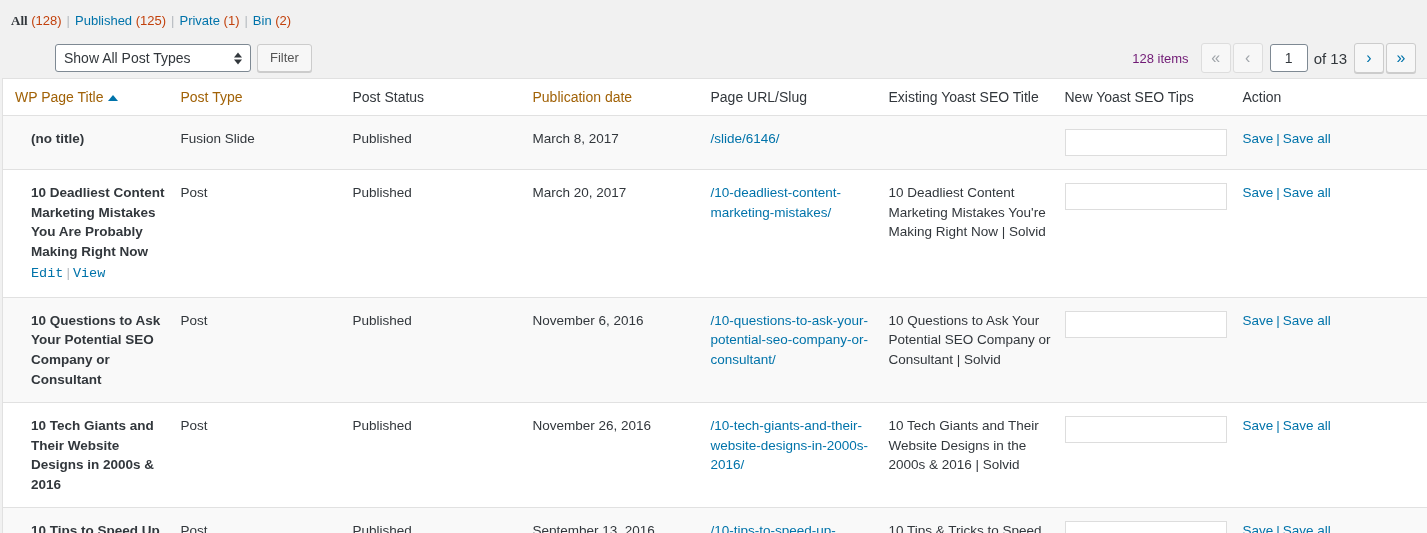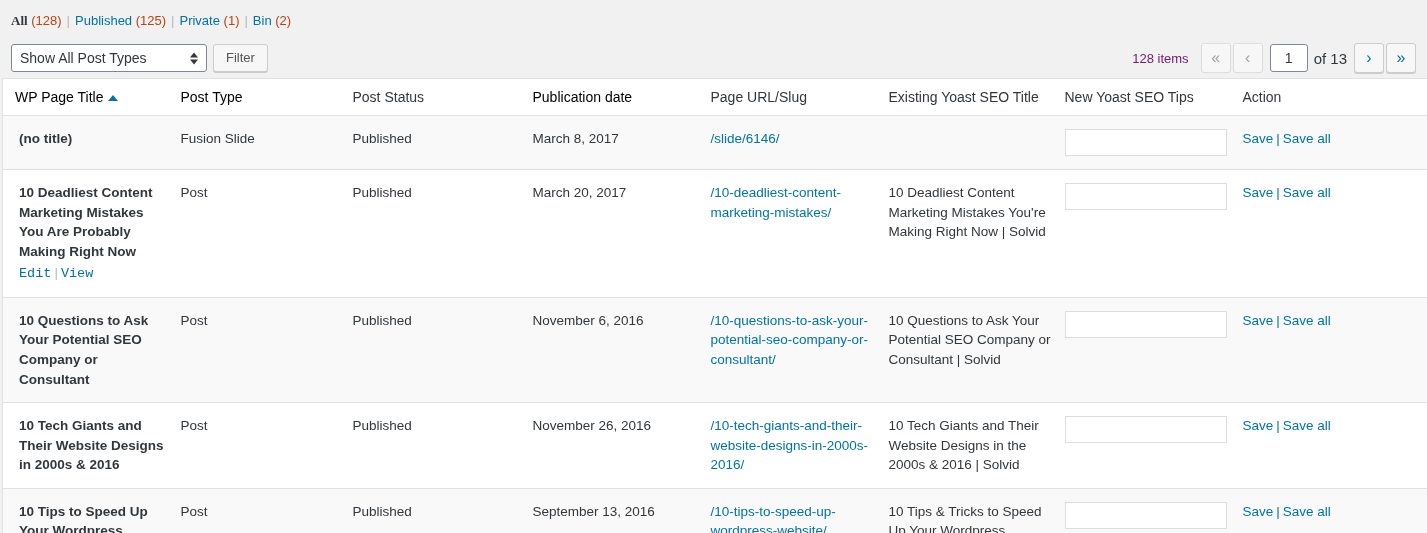--- a/index.html
+++ b/index.html
@@ -28,21 +28,21 @@
   .sep { color: #b4b9be; margin: 0 5px; }
 
   
   .tablenav {
     position: relative;
     height: 40px;
     margin: 7px 0 0 0;
     padding: 0 11px;
     display: flex; align-items: center;
   }
-  .actions { display: flex; gap: 6px; }
+  .actions { display: flex; gap: 6px; margin-left: 44px; }
 
   .pt-select {
     position: relative;
     width: 196px; height: 28px;
     background: #fff;
     border: 1px solid #7e8993;
     border-radius: 3px;
     box-shadow: 0 0 0 transparent;
     display: flex; align-items: center;
     padding: 0 24px 0 8px;
@@ -135,41 +135,41 @@
     text-align: left;
     vertical-align: top;
     font-weight: 400;
     font-size: 14px;
     color: #32373c;
     padding: 10px 10px 10px 0;
     border-bottom: 1px solid #e1e1e1;
     white-space: nowrap;
   }
   .wp-list-table thead th:first-child { padding-left: 12px; }
-  .wp-list-table thead th a { color: #000000; text-decoration: none; }
+  .wp-list-table thead th a { color: #a16207; text-decoration: none; }
   .sort-arrow {
     display: inline-block;
     margin-left: 5px;
     width: 0; height: 0;
     border-left: 5px solid transparent;
     border-right: 5px solid transparent;
     border-bottom: 6px solid #0073aa;
     vertical-align: middle;
   }
 
   .wp-list-table tbody td {
     vertical-align: top;
     padding: 13px 10px 13px 0;
     line-height: 1.45;
     color: #32373c;
     font-size: 13.5px;
     word-wrap: break-word;
     overflow-wrap: anywhere;
   }
-  .wp-list-table tbody td:first-child { padding-left: 16px; }
+  .wp-list-table tbody td:first-child { padding-left: 28px; }
   .wp-list-table tbody tr { background: #fff; }
   .wp-list-table tbody tr.alternate { background: #f9f9f9; }
   .wp-list-table tbody tr { border-bottom: 1px solid #e1e1e1; }
 
   .col-title { font-weight: 700; color: #32373c; }
   .row-actions { margin-top: 2px; font-size: 13.5px; font-weight: 400; color: #b4b9be; }
   .row-actions a { color: #0073aa; text-decoration: none; font-family: Liberation Mono, monospace; }
   .row-actions .sep { color: #b4b9be; margin: 0 3px; }
 
   a.slug-link { color: #0073aa; text-decoration: none; }

